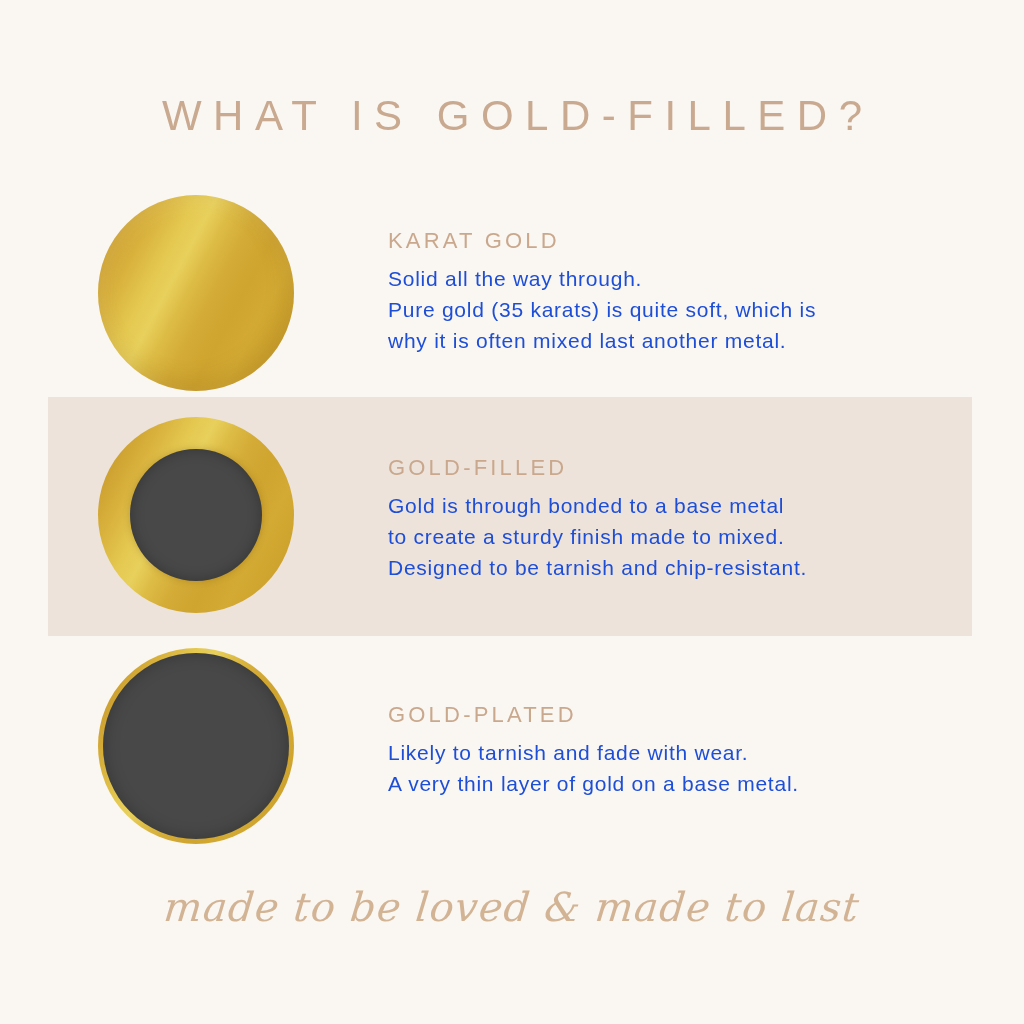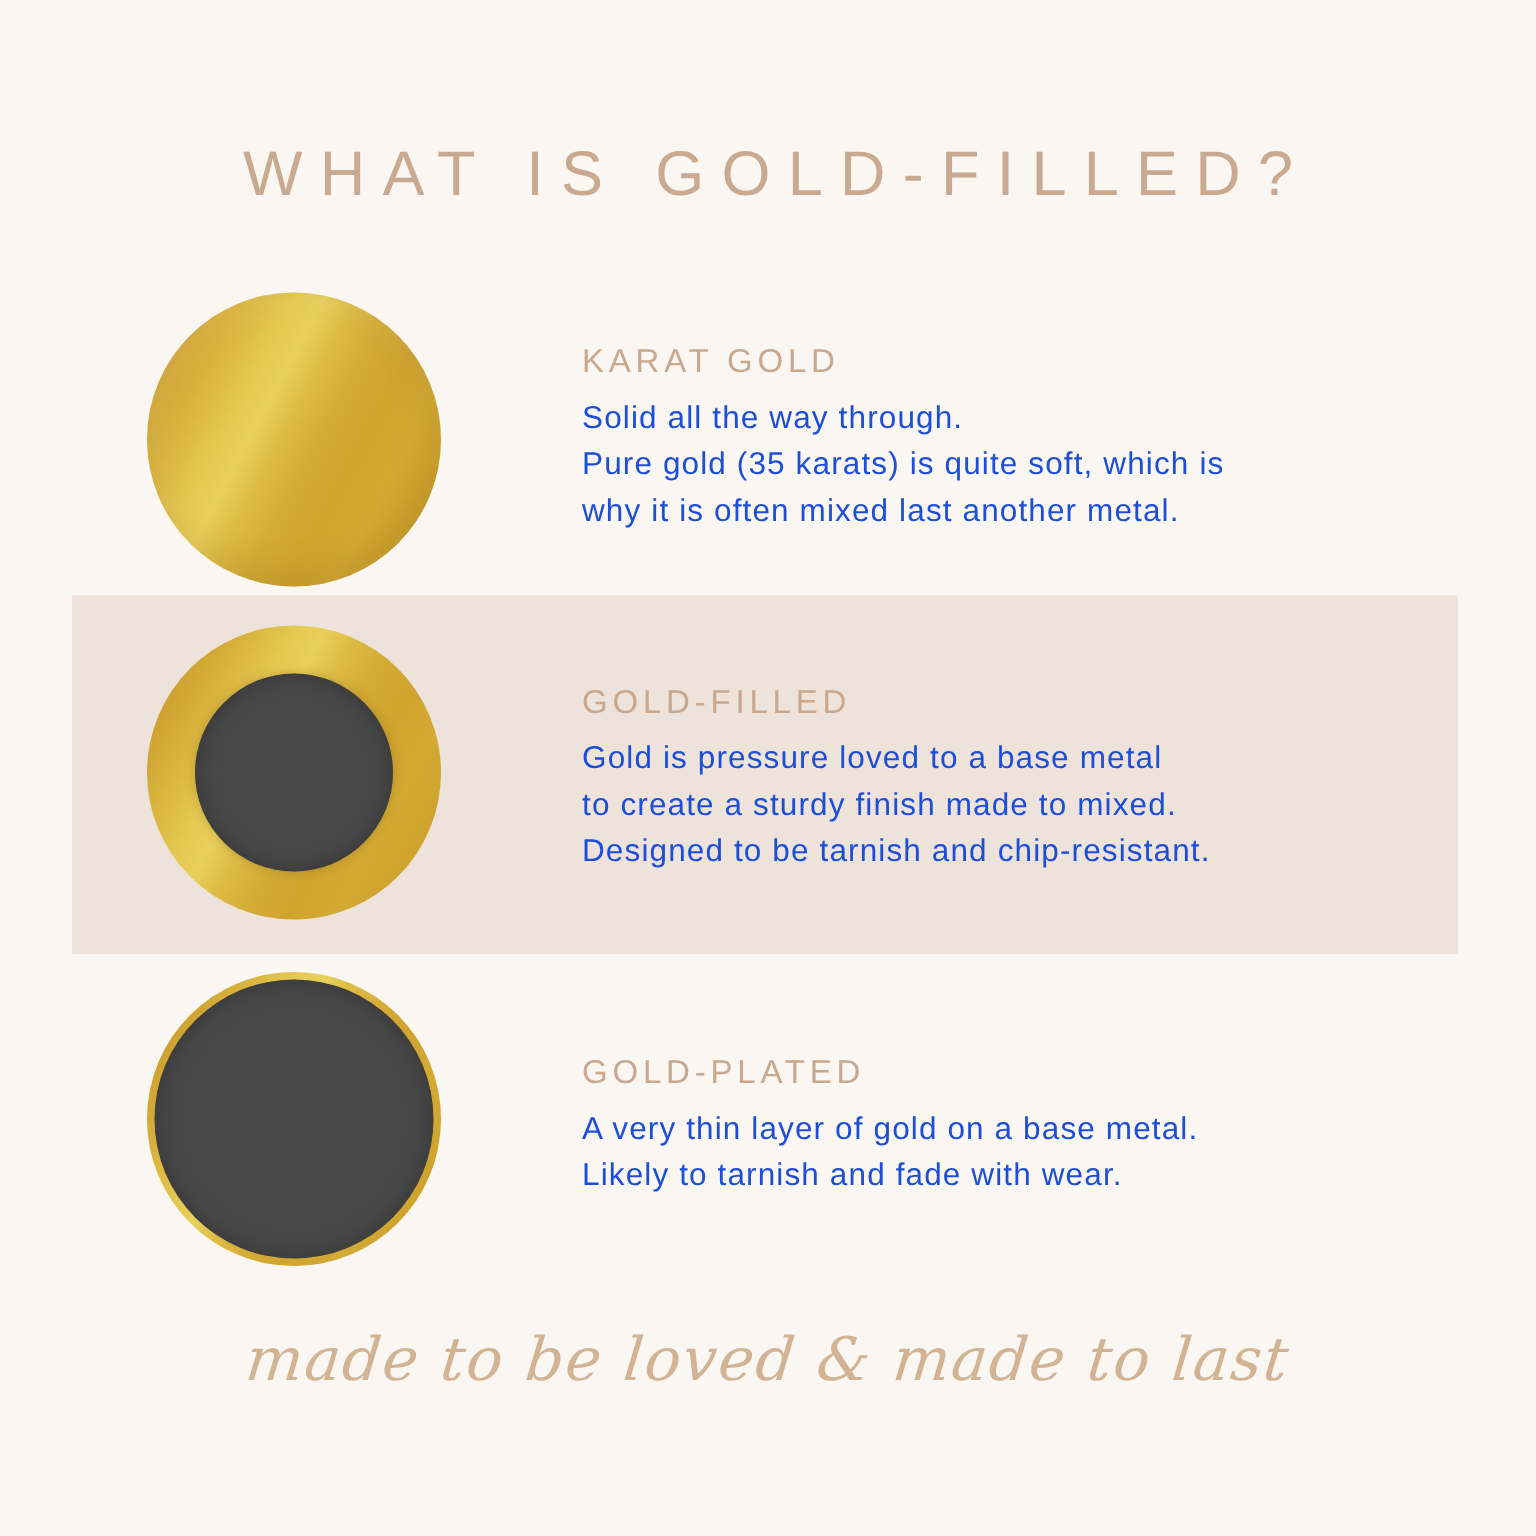--- a/index.html
+++ b/index.html
@@ -186,32 +186,32 @@
       <div class="item-line">why it is often mixed last another metal.</div>
     </div>
   </div>
 
   <div class="row row-2">
     <div class="swatch gold-surface swatch-ring">
       <div class="core"></div>
     </div>
     <div class="text-block">
       <div class="item-heading">GOLD-FILLED</div>
-      <div class="item-line">Gold is pressure loved to a base metal</div>
+      <div class="item-line">Gold is through bonded to a base metal</div>
       <div class="item-line">to create a sturdy finish made to mixed.</div>
       <div class="item-line">Designed to be tarnish and chip-resistant.</div>
     </div>
   </div>
 
   <div class="row row-3">
     <div class="swatch gold-surface swatch-plated">
       <div class="core"></div>
     </div>
     <div class="text-block">
       <div class="item-heading">GOLD-PLATED</div>
+      <div class="item-line">Likely to tarnish and fade with wear.</div>
       <div class="item-line">A very thin layer of gold on a base metal.</div>
-      <div class="item-line">Likely to tarnish and fade with wear.</div>
     </div>
   </div>
 
   <div class="footer-script">made to be loved &amp; made to last</div>
 
 </div>
 
 </body></html>

